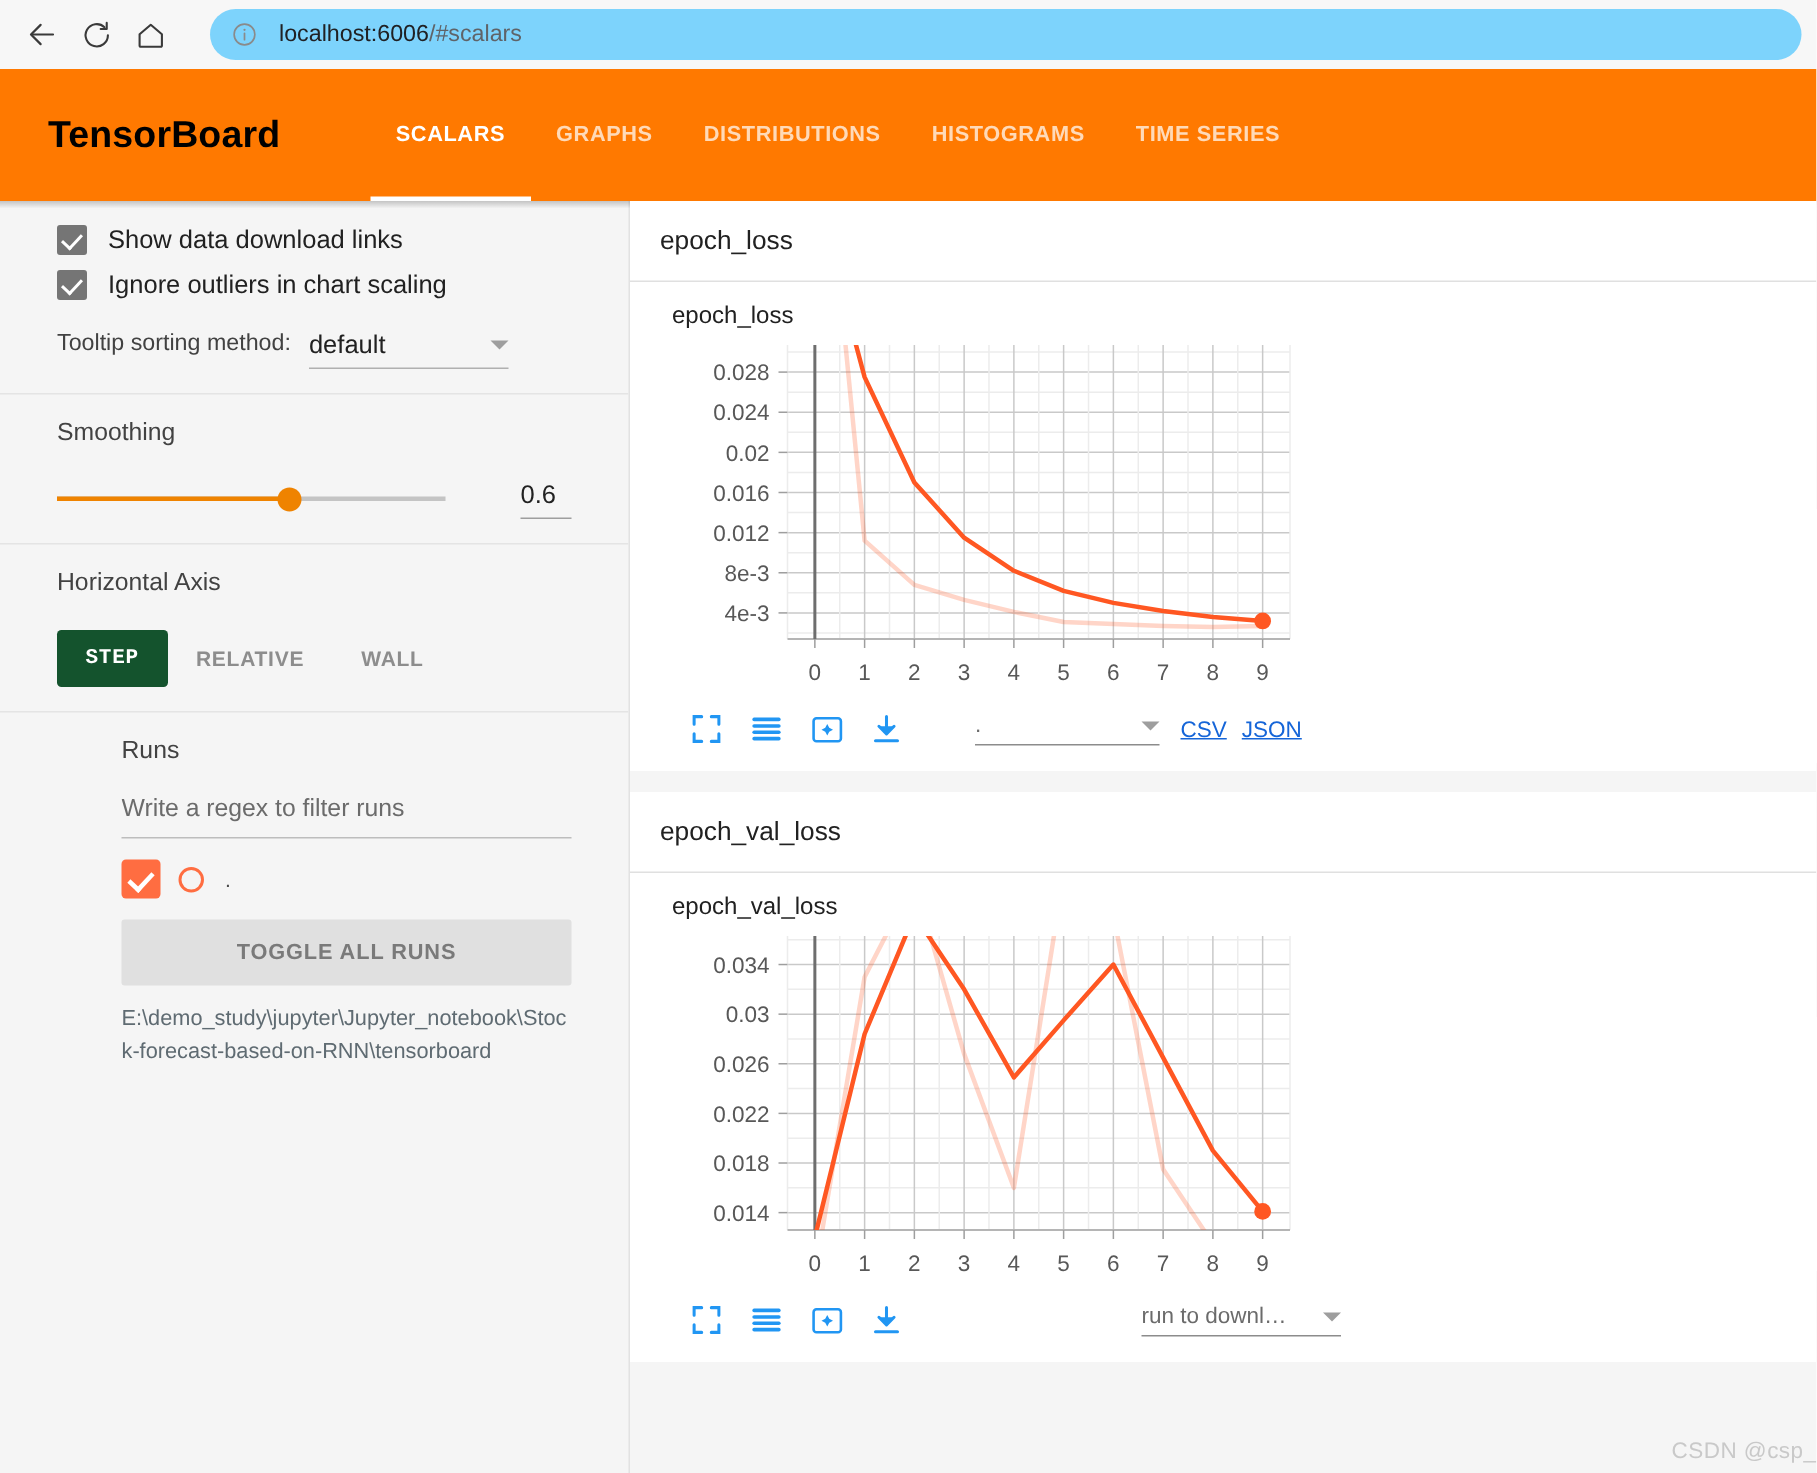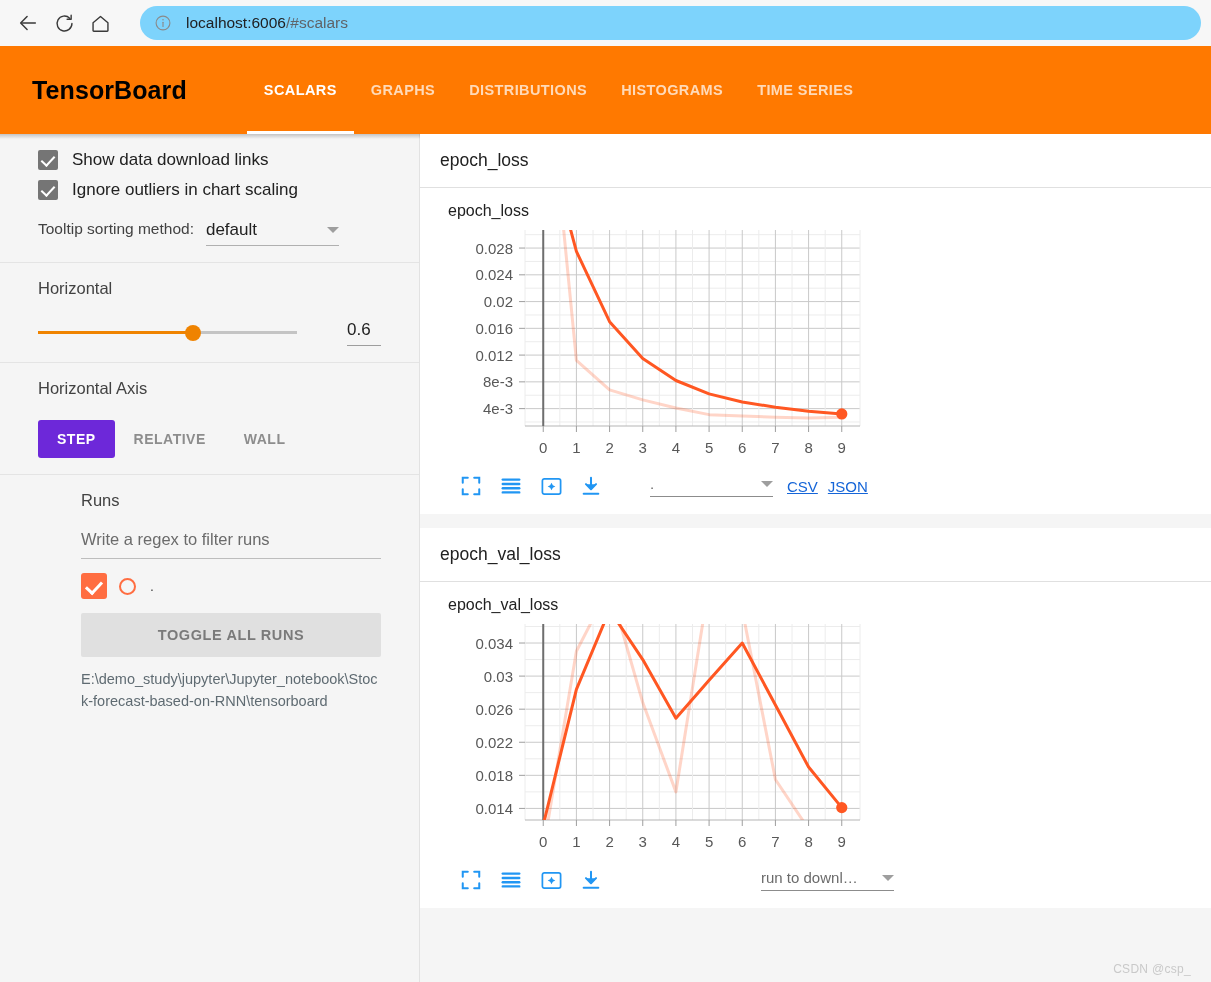--- a/index.html
+++ b/index.html
@@ -207,21 +207,21 @@
     font-weight: bold;
     letter-spacing: .5px;
     color: #8d8d8d;
     padding: 11px 19px;
     border-radius: 3px;
     cursor: pointer;
     background: transparent;
     border: none;
     font-family: inherit;
   }
-  .axis-btn.active { background: #6d28d9; color: #ffffff; }
+  .axis-btn.active { background: #14532d; color: #ffffff; font-family: Liberation Mono, monospace; }
 
   #runs-filter {
     width: 100%;
     border: none;
     border-bottom: 1px solid #bdbdbd;
     background: transparent;
     font-size: 16.5px;
     color: #6b6b6b;
     padding: 6px 0 9px 0;
     font-family: inherit;
@@ -343,22 +343,22 @@
     text-decoration: underline;
     margin-left: 10px;
     cursor: pointer;
   }
   .dl-link.first { margin-left: 14px; }
 
   #divider-gap { height: 14px; background: #f5f5f5; }
 
   #watermark {
     position: absolute;
-    right: 20px; bottom: 6px;
-    font-size: 12px;
+    right: 0; bottom: 6px;
+    font-size: 15px;
     color: #c9c9c9;
     letter-spacing: .3px;
   }
 
   svg text { font-family: "Liberation Sans", sans-serif; }
 </style>
 </head>
 <body>
 
 <div id="browser-bar">
@@ -428,21 +428,21 @@
           <div id="tooltip-select">
             <span id="tooltip-value">default</span>
             <span class="caret"></span>
           </div>
         </div>
       </div>
     </div>
 
     <div class="side-sec">
       <div class="side-inner">
-        <div class="sec-title">Horizontal</div>
+        <div class="sec-title">Smoothing</div>
         <div id="smooth-row">
           <div id="slider-wrap">
             <div id="slider-track-bg"></div>
             <div id="slider-track-fill" style="width: 60%;"></div>
             <div id="slider-thumb" style="left: 60%;"></div>
           </div>
           <div id="smooth-value-box">
             <span id="smooth-value">0.6</span>
           </div>
         </div>

